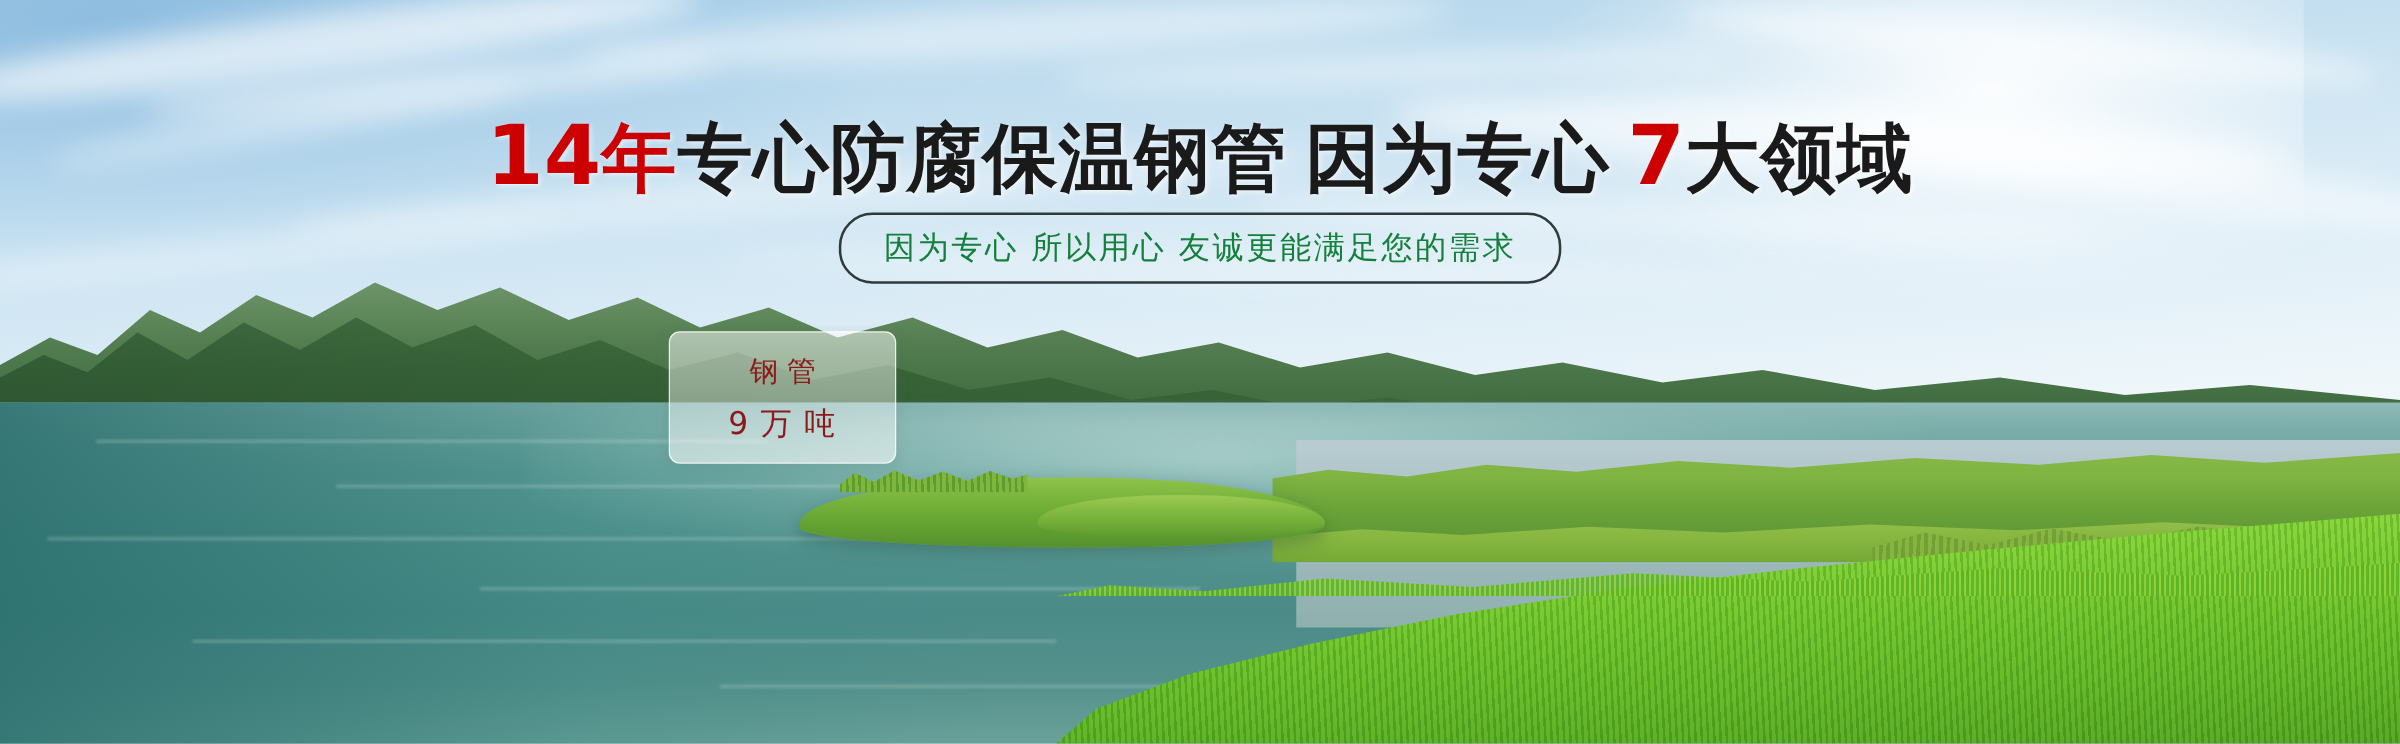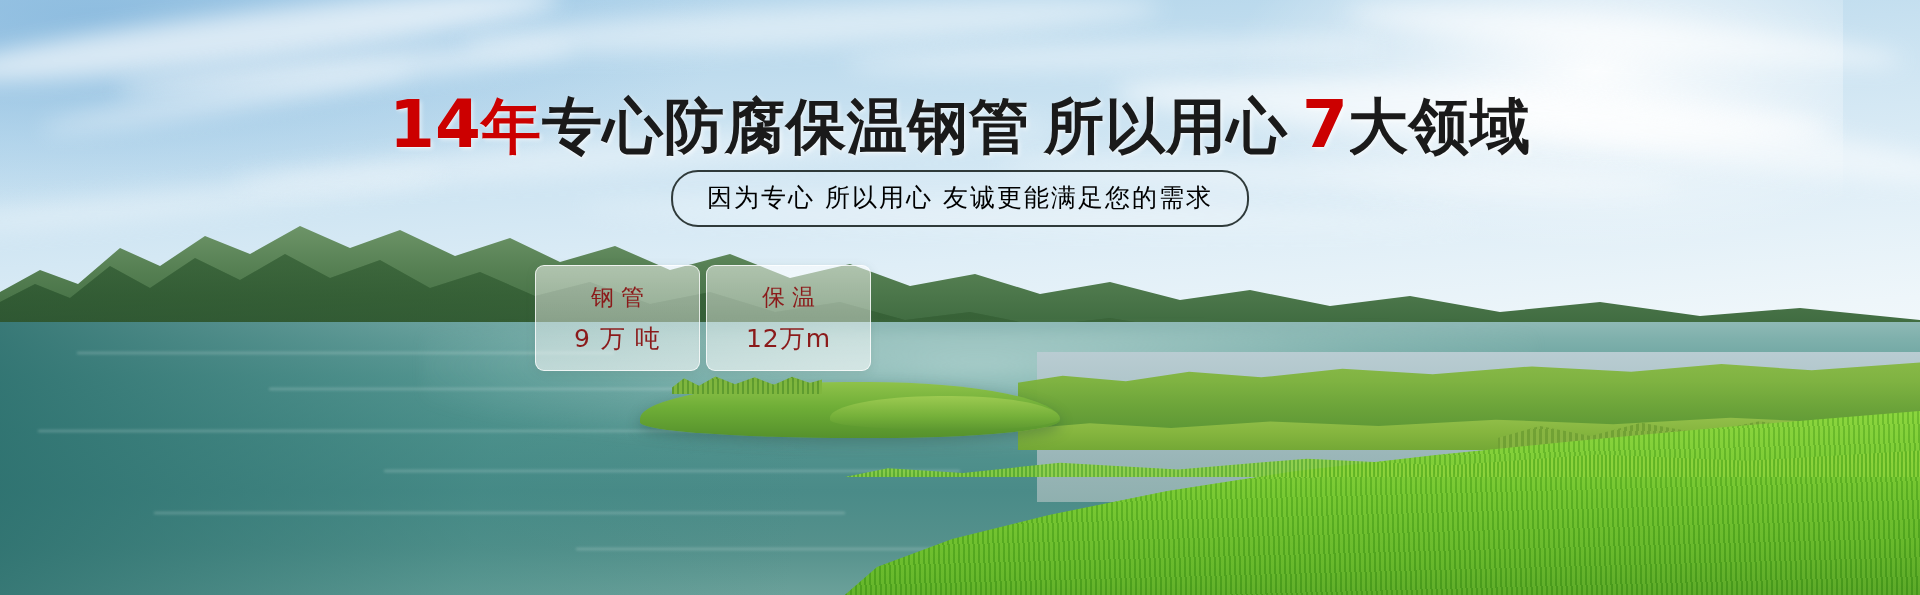--- a/index.html
+++ b/index.html
@@ -89,26 +89,26 @@
   
   .headline { position:absolute; left:0; top:86px; width:100%; text-align:center;
               font-size:60px; font-weight:bold; letter-spacing:1px; white-space:nowrap;
               color:#1a1a1a; text-shadow:2px 2px 4px rgba(255,255,255,.55), 0 1px 0 rgba(255,255,255,.4); }
   .headline .num { color:#cc0000; font-size:66px; letter-spacing:0; }
   .headline .red { color:#cc0000; }
   .headline .gapword { margin:0 14px; }
 
   .pill { position:absolute; left:50%; top:170px; transform:translateX(-50%);
           border:2px solid #2f3a3a; border-radius:27px; padding:9px 34px 11px;
-          font-size:25px; color:#000000; letter-spacing:2px; white-space:nowrap;
+          font-size:25px; color:#15803d; letter-spacing:2px; white-space:nowrap;
           background:rgba(255,255,255,.10); }
 
   
   .cards { position:absolute; left:535px; top:265px; display:flex; gap:6px; }
-  .card { width:165px; height:106px; border-radius:9px;
+  .card { width:182px; height:106px; border-radius:9px;
           background:linear-gradient(180deg, rgba(255,255,255,.52) 0%, rgba(255,255,255,.42) 55%, rgba(255,255,255,.58) 100%);
           border:1px solid rgba(255,255,255,.78);
           box-shadow:0 2px 10px rgba(80,110,100,.16);
           display:flex; flex-direction:column; align-items:center; justify-content:center; gap:9px; }
   .card .label { font-size:23px; color:#8b1a1a; letter-spacing:7px; text-indent:7px; font-weight:500; }
   .card .value { font-size:25px; color:#8b1a1a; letter-spacing:1px; }
   .card .value sup { font-size:14px; vertical-align:super; }
 </style>
 </head>
 <body>
@@ -186,35 +186,31 @@
 
   <div class="island"></div>
   <div class="island2"></div>
   <div class="island-tuft"></div>
 
   <div class="fg-grass"></div>
   <div class="fg-grass-blades"></div>
   <div class="fg-grass-edge"></div>
 
   <div class="headline">
-    <span class="num">14</span><span class="red">年</span><span>专心防腐保温钢管</span><span class="gapword">所以用心</span><span class="num">7</span><span>大领域</span>
+    <span class="num">14</span><span class="red">年</span><span>专心防腐保温钢管</span><span class="gapword">因为专心</span><span class="num">7</span><span>大领域</span>
   </div>
 
   <div class="pill">
     <span>因为专心 所以用心  友诚更能满足您的需求</span>
   </div>
 
   <div class="cards">
 
     <div class="card">
       <div class="label">钢管</div>
       <div class="value"><span>9 万 吨</span></div>
     </div>
 
 
-    <div class="card">
-      <div class="label">保温</div>
-      <div class="value"><span>12万m</span></div>
-    </div>
 
   </div>
 
 </div>
 
 </body></html>

